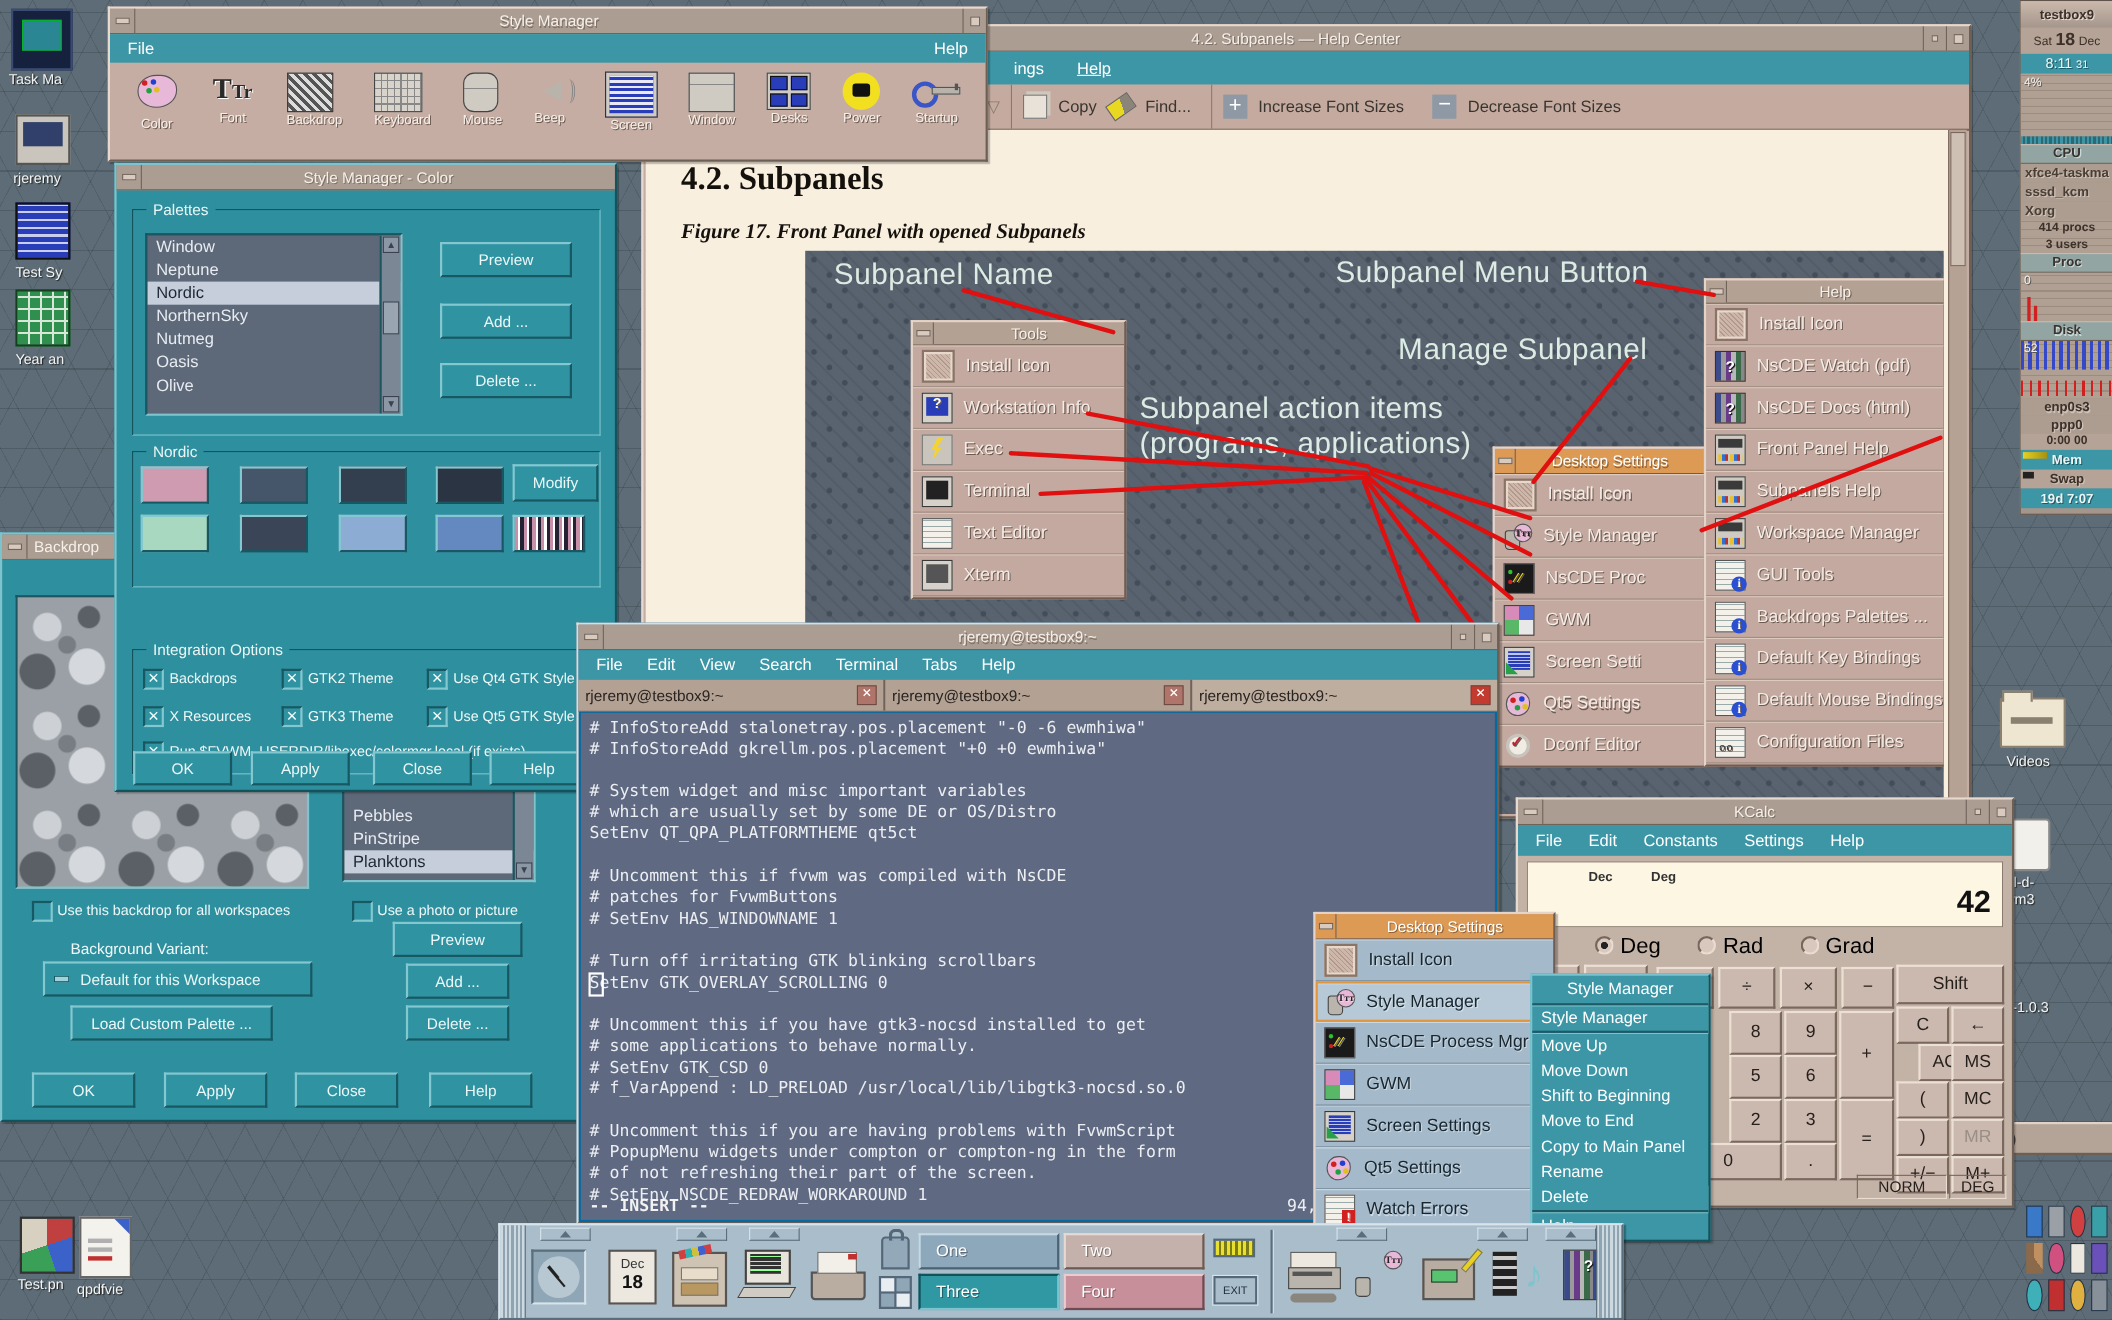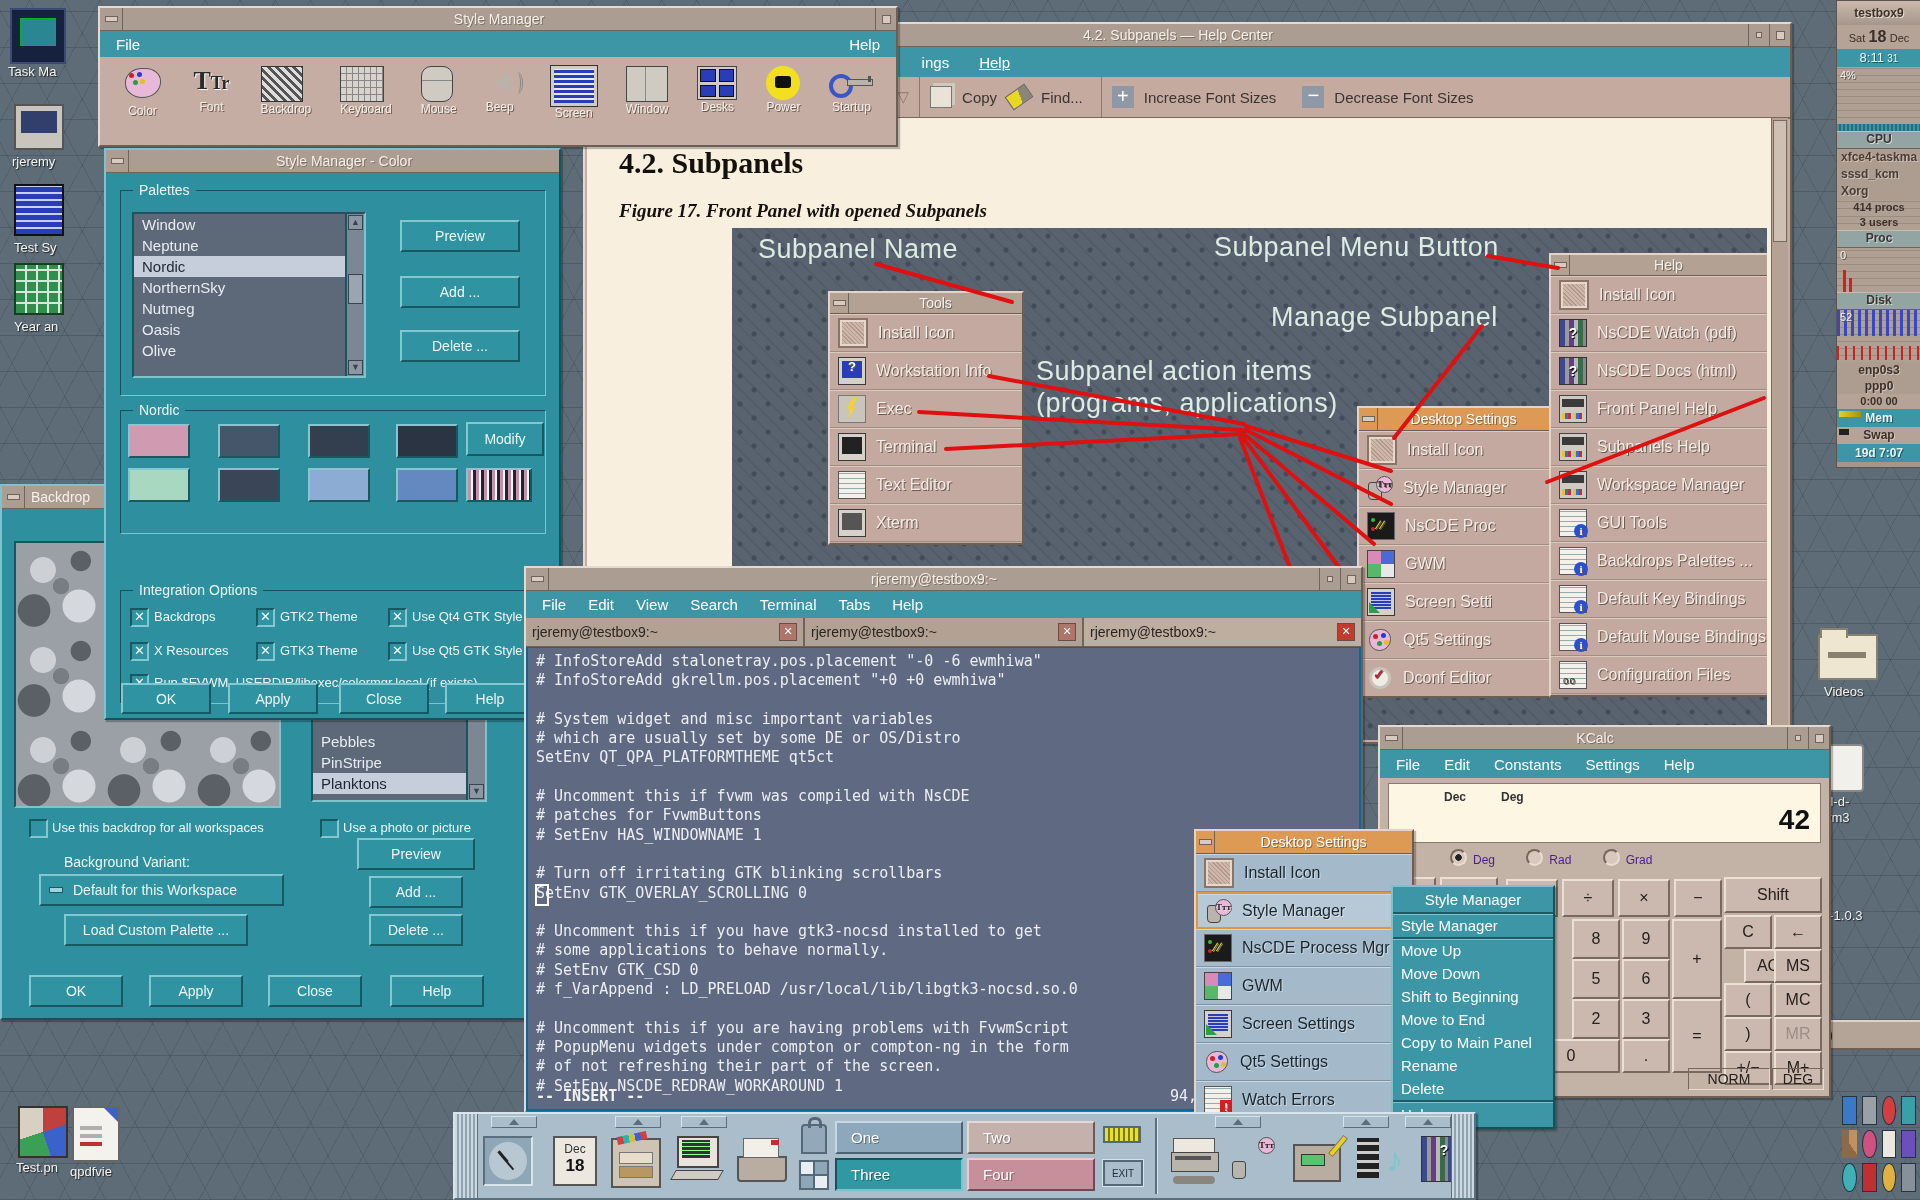--- a/index.html
+++ b/index.html
@@ -395,21 +395,21 @@
     <span class="mi">Edit</span>
     <span class="mi">Constants</span>
     <span class="mi">Settings</span>
     <span class="mi">Help</span>
   </div>
   <div style="position:absolute;left:8px;top:56px;right:8px;height:58px;background:#fdf6e3;border:1px solid #8a7a6e">
     <span style="position:absolute;left:55px;top:6px;font-size:12px;font-weight:bold;color:#333">Dec</span>
     <span style="position:absolute;left:112px;top:6px;font-size:12px;font-weight:bold;color:#333">Deg</span>
     <span style="position:absolute;right:10px;bottom:6px;font-size:28px;font-weight:bold;color:#111">42</span>
   </div>
-  <div style="position:absolute;left:70px;top:122px;font-size:12px;color:#4c1d95">
+  <div style="position:absolute;left:70px;top:122px;font-size:20px;color:#000000">
     <span><span class="radio on"></span><span>Deg</span></span>
     <span style="margin-left:28px"><span class="radio"></span><span>Rad</span></span>
     <span style="margin-left:28px"><span class="radio"></span><span>Grad</span></span>
   </div>
 
   <div class="kbtn" style="left:8px;top:150px;width:44px;height:32px">yp</div>
   <div class="kbtn" style="left:60px;top:150px;width:54px;height:32px">Mod</div>
   <div class="kbtn" style="left:126px;top:152px;width:48px;height:34px">%</div>
   <div class="kbtn" style="left:182px;top:152px;width:48px;height:34px">÷</div>
   <div class="kbtn" style="left:238px;top:152px;width:48px;height:34px">×</div>

